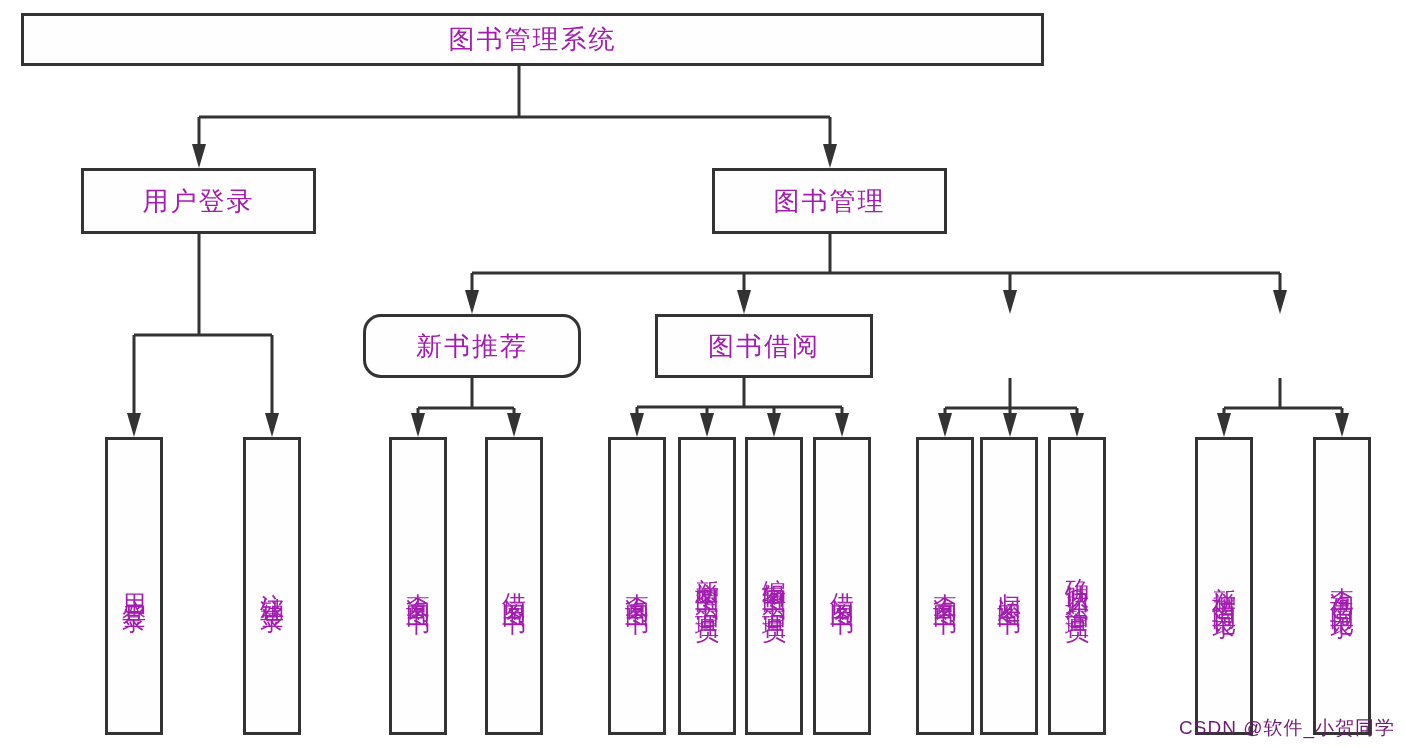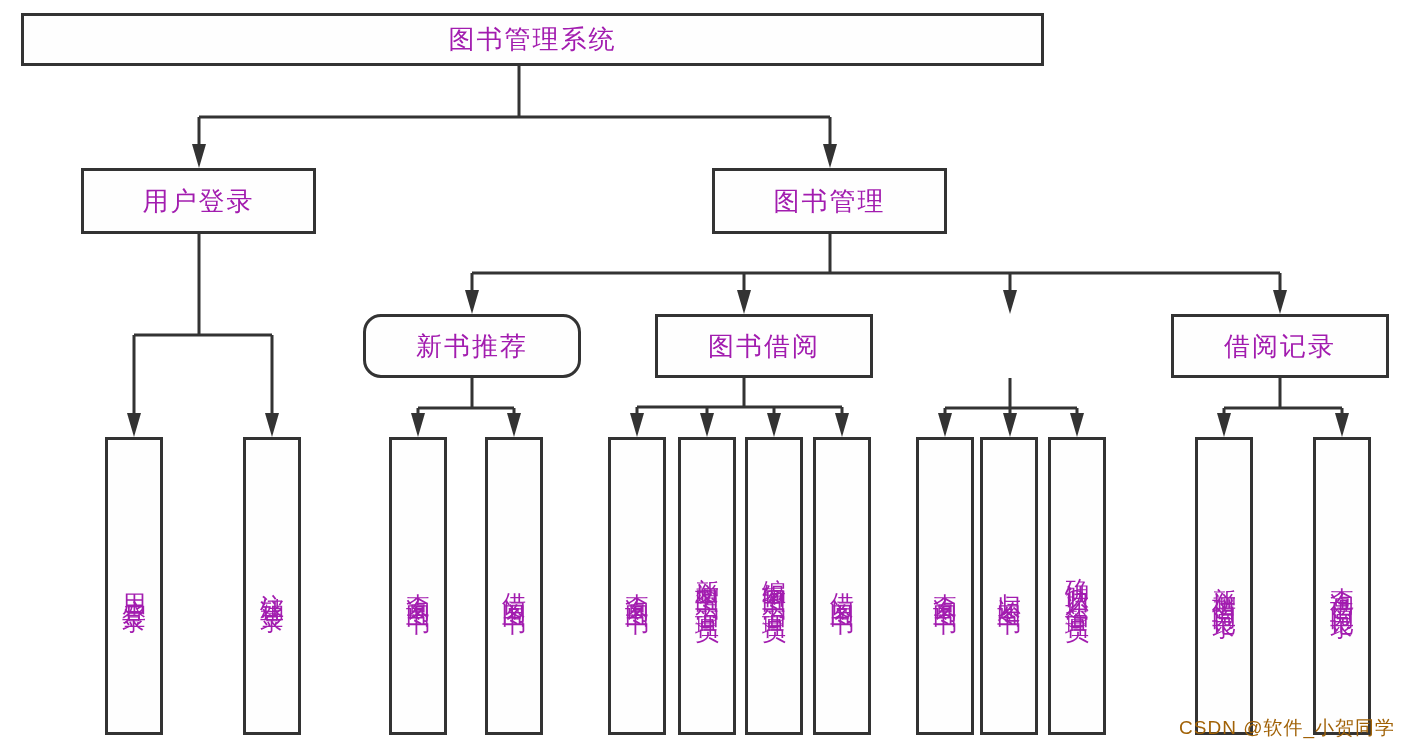--- a/index.html
+++ b/index.html
@@ -46,21 +46,21 @@
     text-orientation: mixed;
     letter-spacing: 6px;
     line-height: 1;
   }
   .watermark {
     position: absolute;
     right: 10px;
     bottom: 6px;
     font-size: 19px;
     letter-spacing: 1px;
-    color: #a16207;
+    color: #701a75;
   }
 </style>
 </head>
 <body>
 
 <div class="stage">
 
   <svg class="connectors" viewBox="0 0 1405 747" xmlns="http://www.w3.org/2000/svg">
     <g>
       <path d="M519 66 V117 M199 117 H830 M199 117 V146 M830 117 V146"></path>
@@ -114,23 +114,20 @@
   <div class="node h-node" style="left:712px; top:168px; width:235px; height:66px;">
     <span>图书管理</span>
   </div>
 
   <div class="node h-node" style="left:363px; top:314px; width:218px; height:64px;border-radius:18px;">
     <span>新书推荐</span>
   </div>
   <div class="node h-node" style="left:635px; top:314px; width:218px; height:64px;margin-left:20px;">
     <span>图书借阅</span>
   </div>
-  <div class="node h-node" style="left:1171px; top:314px; width:218px; height:64px;">
-    <span>借阅记录</span>
-  </div>
 
   <div class="node leaf" style="left:105px; top:437px; width:58px; height:298px;">
     <span class="v-label">用户登录</span>
   </div>
   <div class="node leaf" style="left:243px; top:437px; width:58px; height:298px;">
     <span class="v-label">注销登录</span>
   </div>
 
   <div class="node leaf" style="left:389px; top:437px; width:58px; height:298px;">
     <span class="v-label">查询图书</span>

